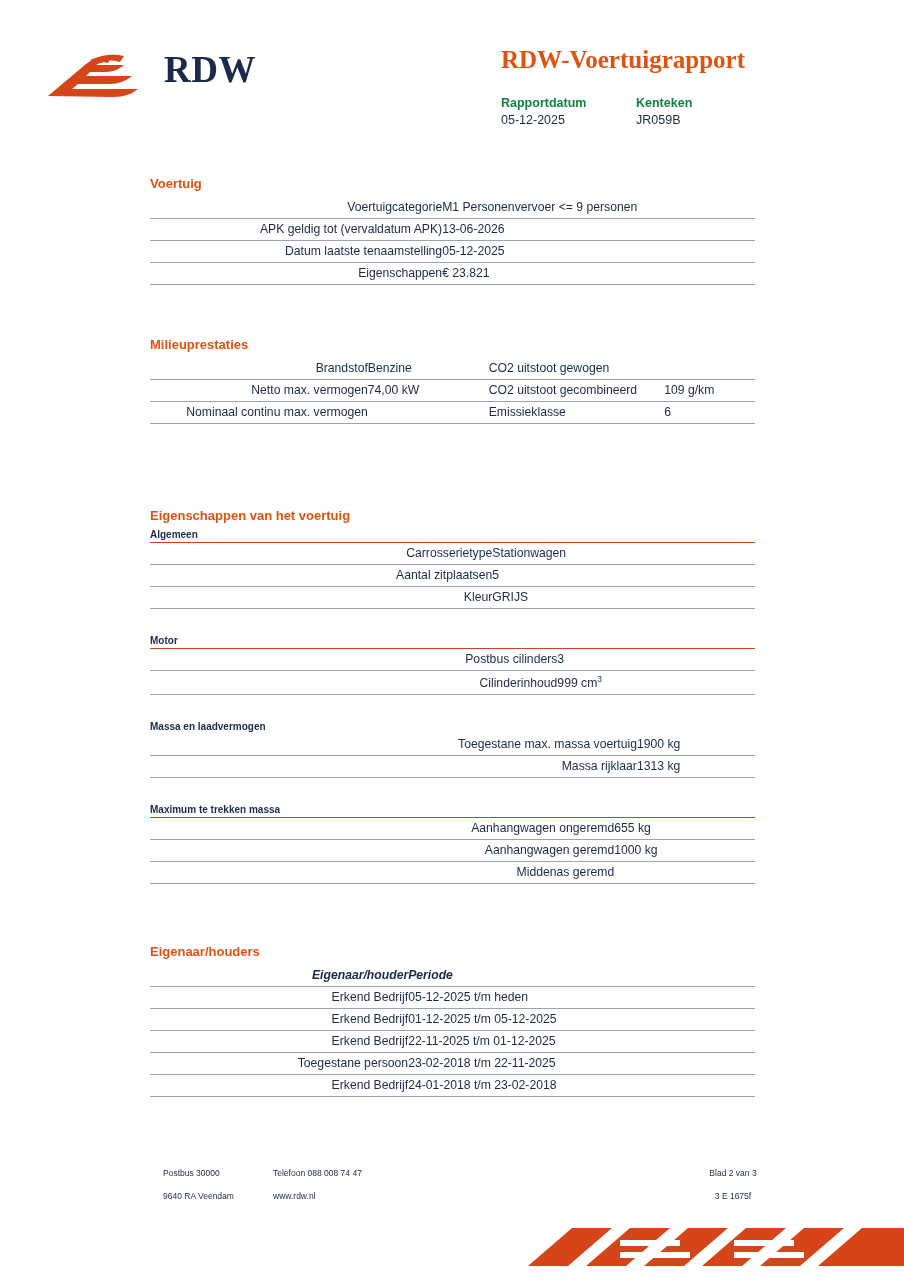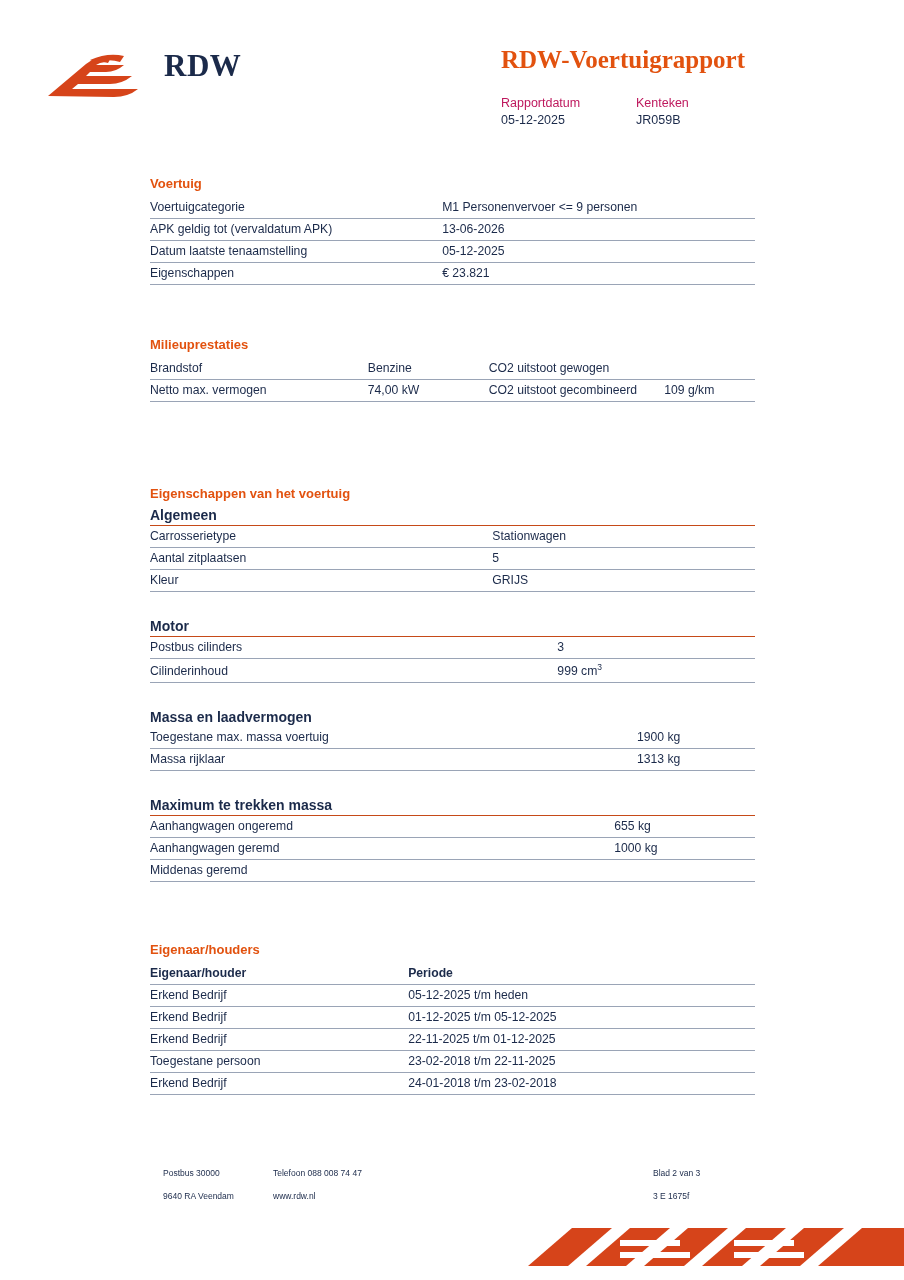--- a/index.html
+++ b/index.html
@@ -40,21 +40,21 @@
     left: 0;
     top: 16px;
     width: 110px;
     height: 52px;
   }
   .logo-text {
     position: absolute;
     left: 118px;
     top: 12px;
     font-family: "Liberation Serif", serif;
-    font-size: 31px;
+    font-size: 37px;
     font-weight: bold;
     letter-spacing: 0.5px;
     color: #1b2a4a;
   }
   .report-title {
     position: absolute;
     left: 455px;
     top: 18px;
     font-family: "Liberation Serif", serif;
     font-size: 25px;
@@ -67,22 +67,22 @@
     top: 68px;
     width: 330px;
     font-size: 12.5px;
   }
   .meta .row {
     display: flex;
   }
   .meta .col1 { width: 135px; }
   .meta .col2 { width: 180px; }
   .meta .lbl {
-    font-weight: normal;
-    color: #be185d;
+    font-weight: bold;
+    color: #15803d;
     padding-bottom: 3px;
   }
   .meta .val {
     color: #1b2a4a;
   }
 
   
   .content {
     position: absolute;
     left: 150px;
@@ -93,70 +93,71 @@
   .section-title {
     color: #e2520f;
     font-weight: bold;
     font-size: 13px;
     margin: 8px 0 6px 0;
     font-family: "Liberation Sans", sans-serif;
   }
   .sub-title {
     color: #1b2a4a;
     font-weight: bold;
-    font-size: 14px;
+    font-size: 10px;
     margin: 0 0 2px 0;
   }
   .block { margin-bottom: 4px; }
 
   table.tbl {
     width: 100%;
     border-collapse: collapse;
     font-size: 12.2px;
   }
   table.tbl td {
     padding: 3px 0 4px 0;
     border-bottom: 1px solid #9aa4b6;
     vertical-align: bottom;
     color: #1b2a4a;
   }
   table.tbl tr.top-accent td {
     border-top: 1px solid #c64a18;
   }
-  td.l { text-align: left; }
+  td.l { text-align: right; }
   td.r { text-align: left; }
   td.c { text-align: left; }
 
   .sup { font-size: 8.5px; vertical-align: super; }
 
   .spacer-lg { height: 40px; }
   .spacer-md { height: 26px; }
 
   .hdr-row td {
     font-weight: bold;
     border-bottom: 1px solid #c64a18;
     padding-bottom: 3px;
+    font-style: italic;
   }
 
   
   .footer {
     position: absolute;
     left: 163px;
     top: 1168px;
     width: 650px;
     font-size: 8.5px;
     color: #1b2a4a;
   }
   .footer .frow {
     display: flex;
     margin-bottom: 13px;
   }
   .footer .f1 { width: 110px; }
   .footer .f2 { width: 380px; }
-  .footer .f3 { width: 160px; text-align: left; }
+  .footer .f3 { width: 160px; text-align: center; }
 
   .bottom-graphic {
     position: absolute;
     left: 520px;
     bottom: 0;
     width: 384px;
     height: 60px;
   }
 </style>
 </head>
@@ -224,20 +225,26 @@
           <td class="l" style="width:36%">Brandstof</td>
           <td class="r" style="width:18%">Benzine</td>
           <td class="c" style="width:31%; padding-left:12px">CO2 uitstoot gewogen</td>
           <td class="r" style="width:15%"></td>
         </tr>
         <tr>
           <td class="l">Netto max. vermogen</td>
           <td class="r">74,00 kW</td>
           <td class="c" style="padding-left:12px">CO2 uitstoot gecombineerd</td>
           <td class="r">109 g/km</td>
+        </tr>
+        <tr>
+          <td class="l">Nominaal continu max. vermogen</td>
+          <td class="r"></td>
+          <td class="c" style="padding-left:12px">Emissieklasse</td>
+          <td class="r">6</td>
         </tr>
       </tbody>
         </table>
     </div>
 
     <div class="spacer-lg" style="height:72px"></div>
 
     <div class="block">
       <div class="section-title">Eigenschappen van het voertuig</div>
 

